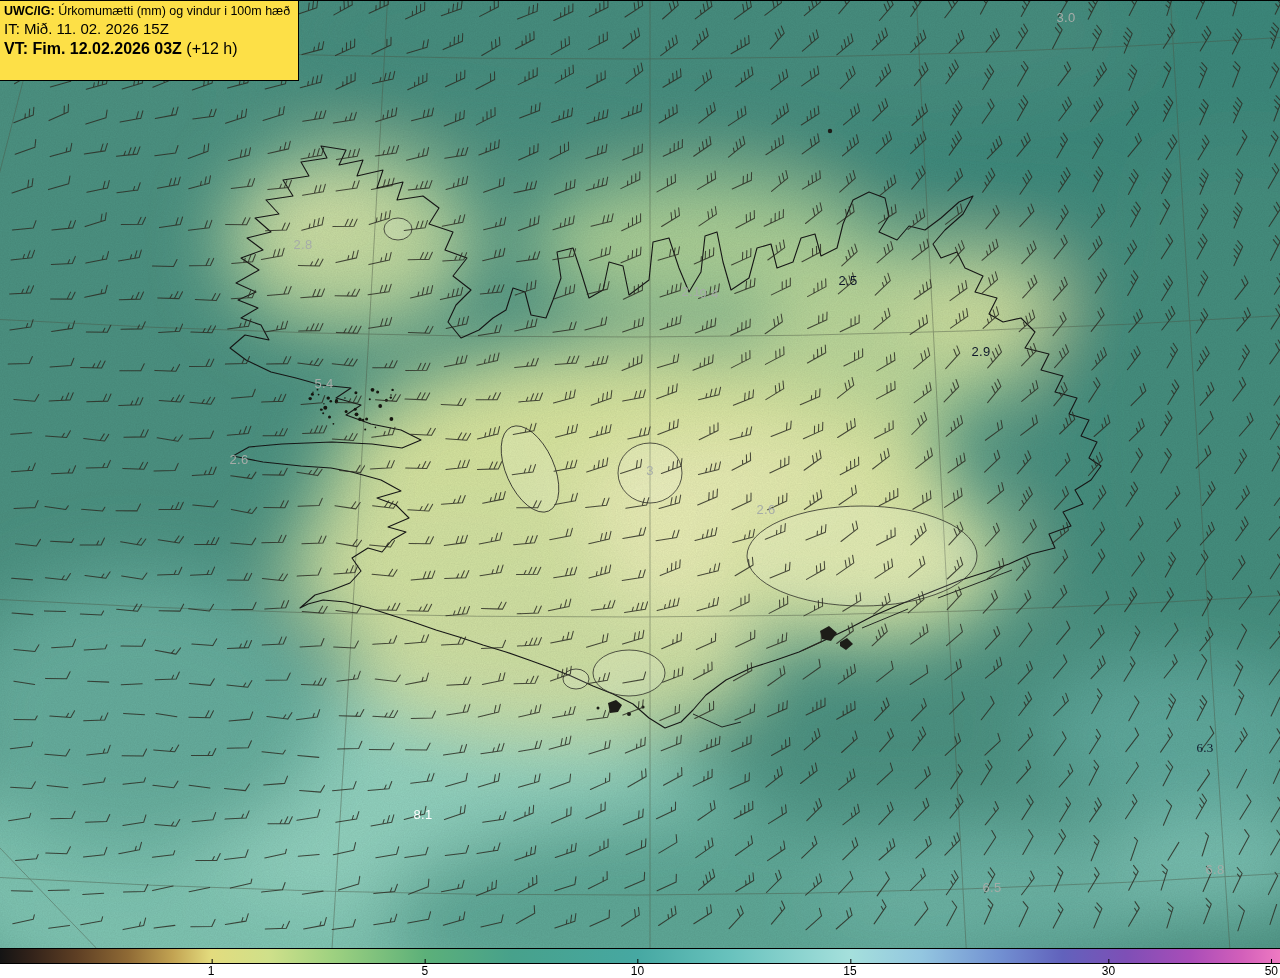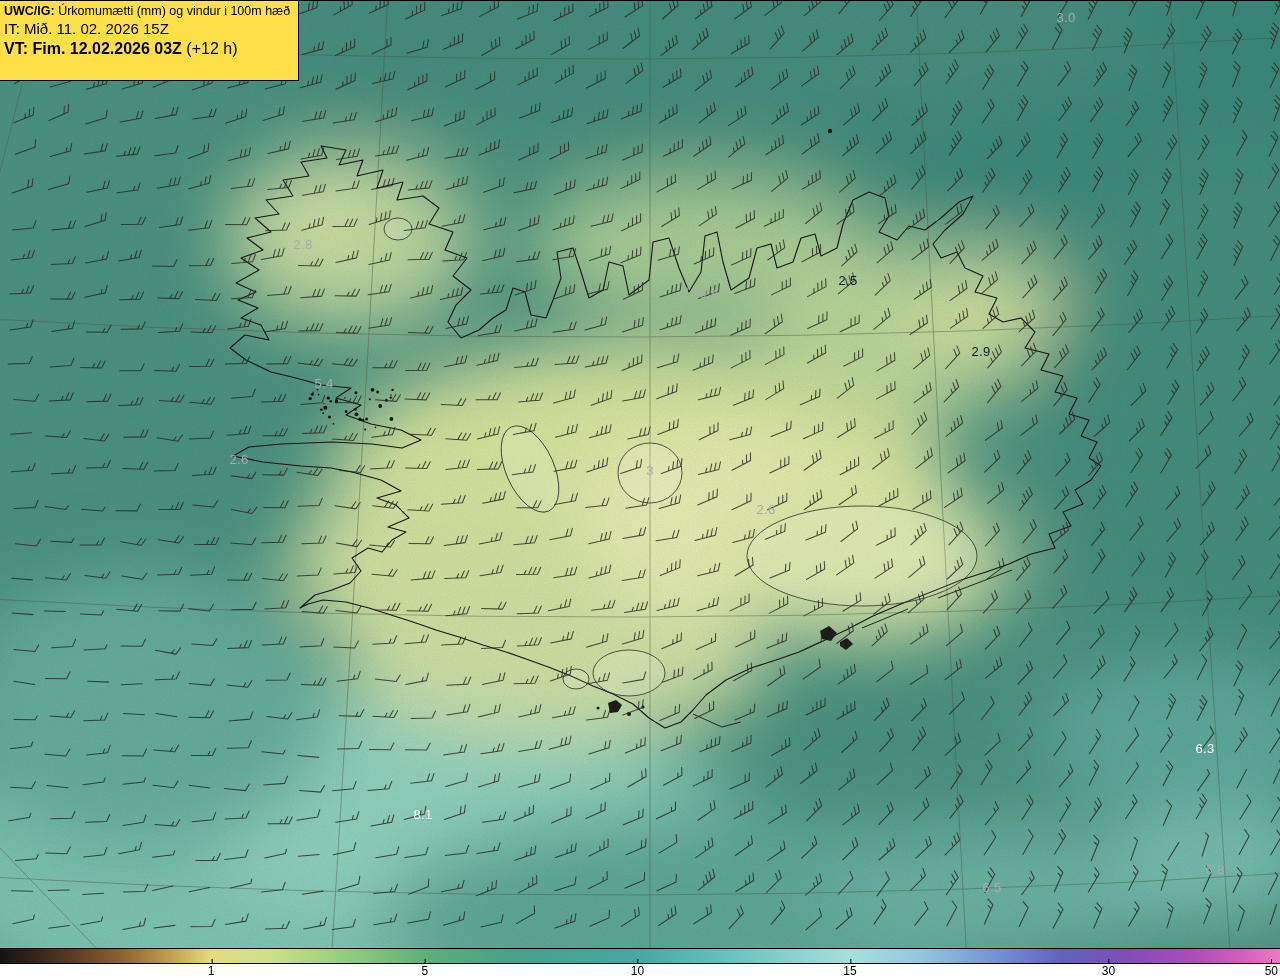--- a/index.html
+++ b/index.html
@@ -1157,21 +1157,21 @@
         <span class="vlabel" style="left: 303px; top: 243px; color: rgb(166, 172, 168);">2.8</span>
         <span class="vlabel" style="left: 673px; top: 290px; color: rgb(166, 172, 168); margin-left: 18px;">2.1</span>
         <span class="vlabel" style="left: 709px; top: 292px; color: rgb(166, 172, 168);">9.4</span>
         <span class="vlabel" style="left: 848px; top: 279px; color: #0f172a;">2.5</span>
         <span class="vlabel" style="left: 981px; top: 322px; color: #0f172a; margin-top: 28px;">2.9</span>
         <span class="vlabel" style="left: 324px; top: 382px; color: rgb(166, 172, 168);">5.4</span>
         <span class="vlabel" style="left: 239px; top: 458px; color: rgb(166, 172, 168);">2.6</span>
         <span class="vlabel" style="left: 650px; top: 469px; color: rgb(166, 172, 168);">3</span>
         <span class="vlabel" style="left: 766px; top: 508px; color: rgb(166, 172, 168);">2.6</span>
         <span class="vlabel" style="left: 423px; top: 813px; color: #ffffff;">8.1</span>
-        <span class="vlabel" style="left: 1205px; top: 747px; color: #ffffff;">6.3</span>
+        <span class="vlabel" style="left: 1205px; top: 747px; color: #0f172a; font-family: Liberation Serif, serif;">6.3</span>
         <span class="vlabel" style="left: 992px; top: 886px; color: rgb(166, 172, 168);">6.5</span>
         <span class="vlabel" style="left: 1215px; top: 868px; color: rgb(166, 172, 168);">6.8</span>
       </div>
 
     <div class="title-box">
       <div class="t1">
         <span class="bold">UWC/IG:</span>
         <span>Úrkomumætti (mm) og vindur i 100m hæð</span>
       </div>
       <div class="t2">

